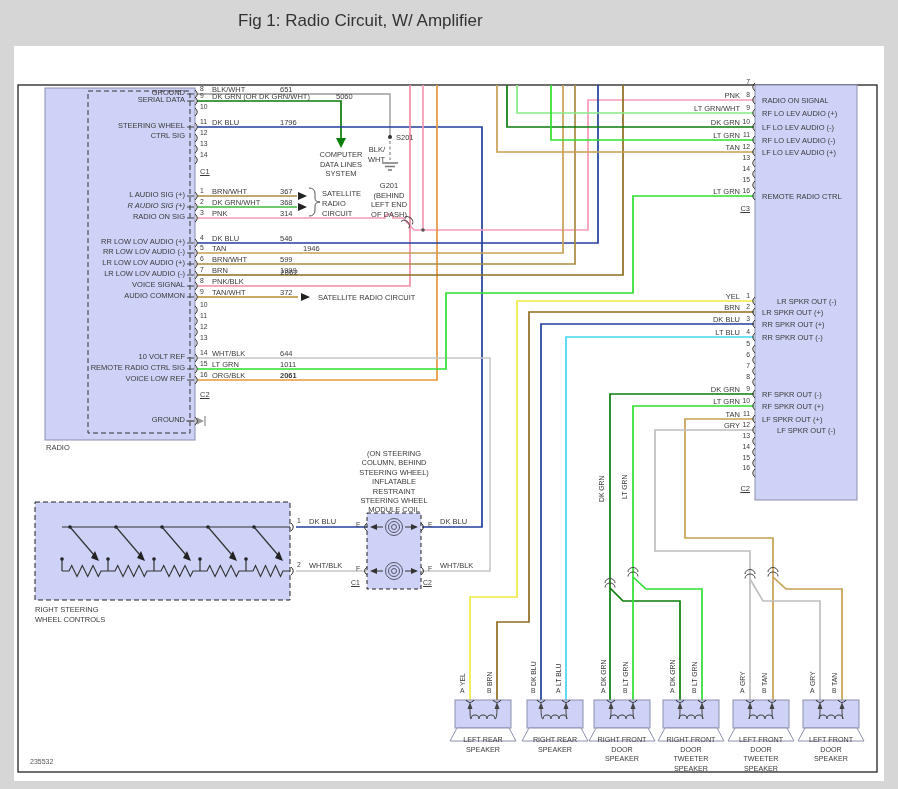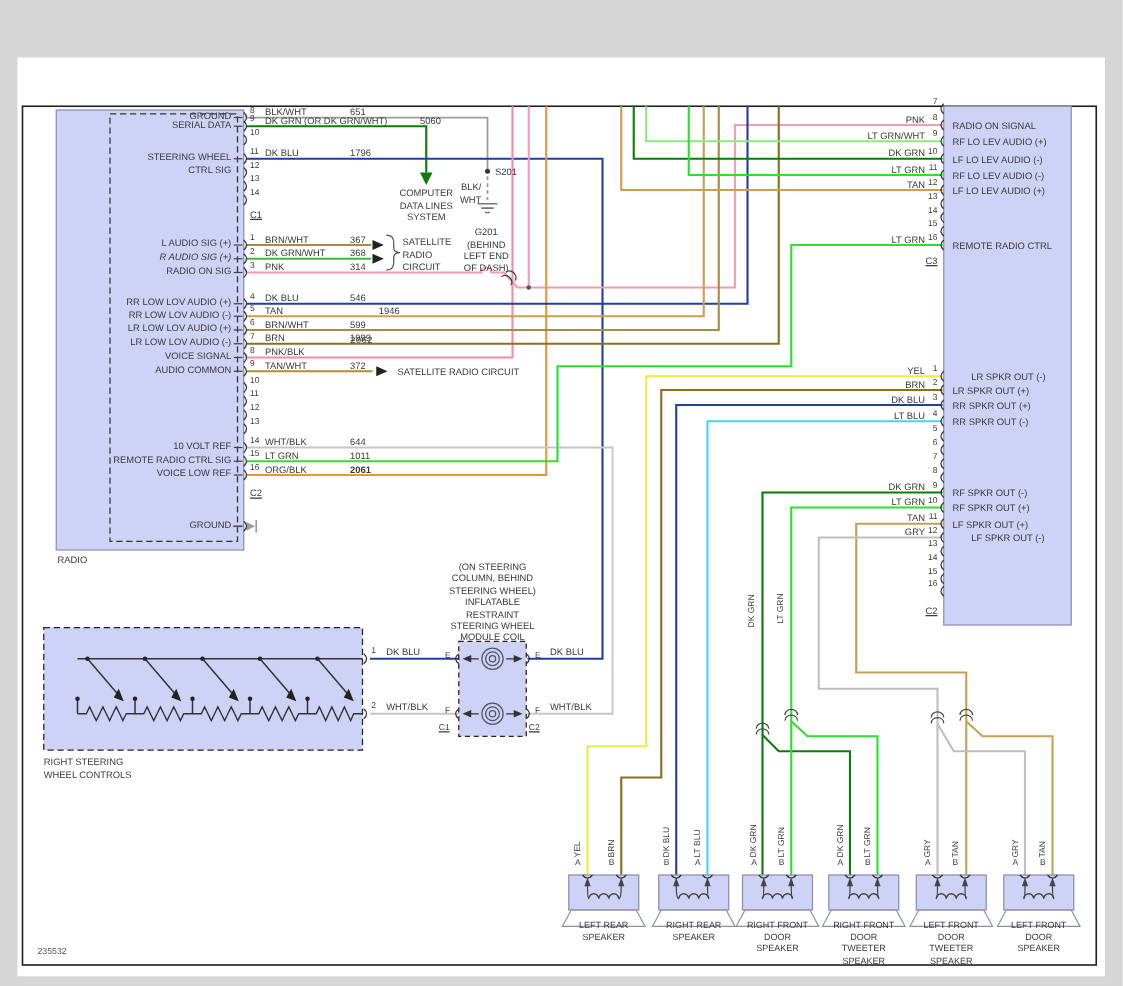--- a/index.html
+++ b/index.html
@@ -11,20 +11,21 @@
   .lbl{position:absolute;font-size:7.5px;line-height:9.5px;color:#3a3a3a;white-space:pre-line;}
   .sm{font-size:6.8px;line-height:8px;}
   .cid{text-decoration:underline;}
   .rot{transform:rotate(-90deg);transform-origin:0 0;white-space:nowrap;}
   #figcode{position:absolute;left:30px;top:758px;font-size:7px;color:#555;}
 </style>
 </head>
 <body>
 
 <div id="stage">
+  <div id="title">Fig 1: Radio Circuit, W/ Amplifier</div>
   <svg id="svg" width="898" height="789">
       <rect x="14" y="46" width="870" height="735" fill="#ffffff"></rect>
       <rect x="18" y="85" width="859" height="687" fill="#ffffff" stroke="#222" stroke-width="1.3"></rect>
       <rect x="45" y="88" width="150" height="352" fill="#cdd2f6" stroke="#8b90ad"></rect>
       <rect x="88" y="91" width="102" height="342" fill="none" stroke="#333" stroke-dasharray="5,3"></rect>
       <rect x="755" y="85" width="102" height="415" fill="#cdd2f6" stroke="#8b90ad"></rect>
       <rect x="35" y="502" width="255" height="98" fill="#cdd2f6" stroke="#222" stroke-dasharray="5,3"></rect>
       <path d="M197,94 H390 V136" fill="none" stroke="#9c9c9c" stroke-width="1.4"></path>
       <path d="M197,101 H341 V138" fill="none" stroke="#0b7d0b" stroke-width="1.7"></path>
       <path d="M197,127 H482 V527 H422" fill="none" stroke="#233f9c" stroke-width="1.7"></path>

